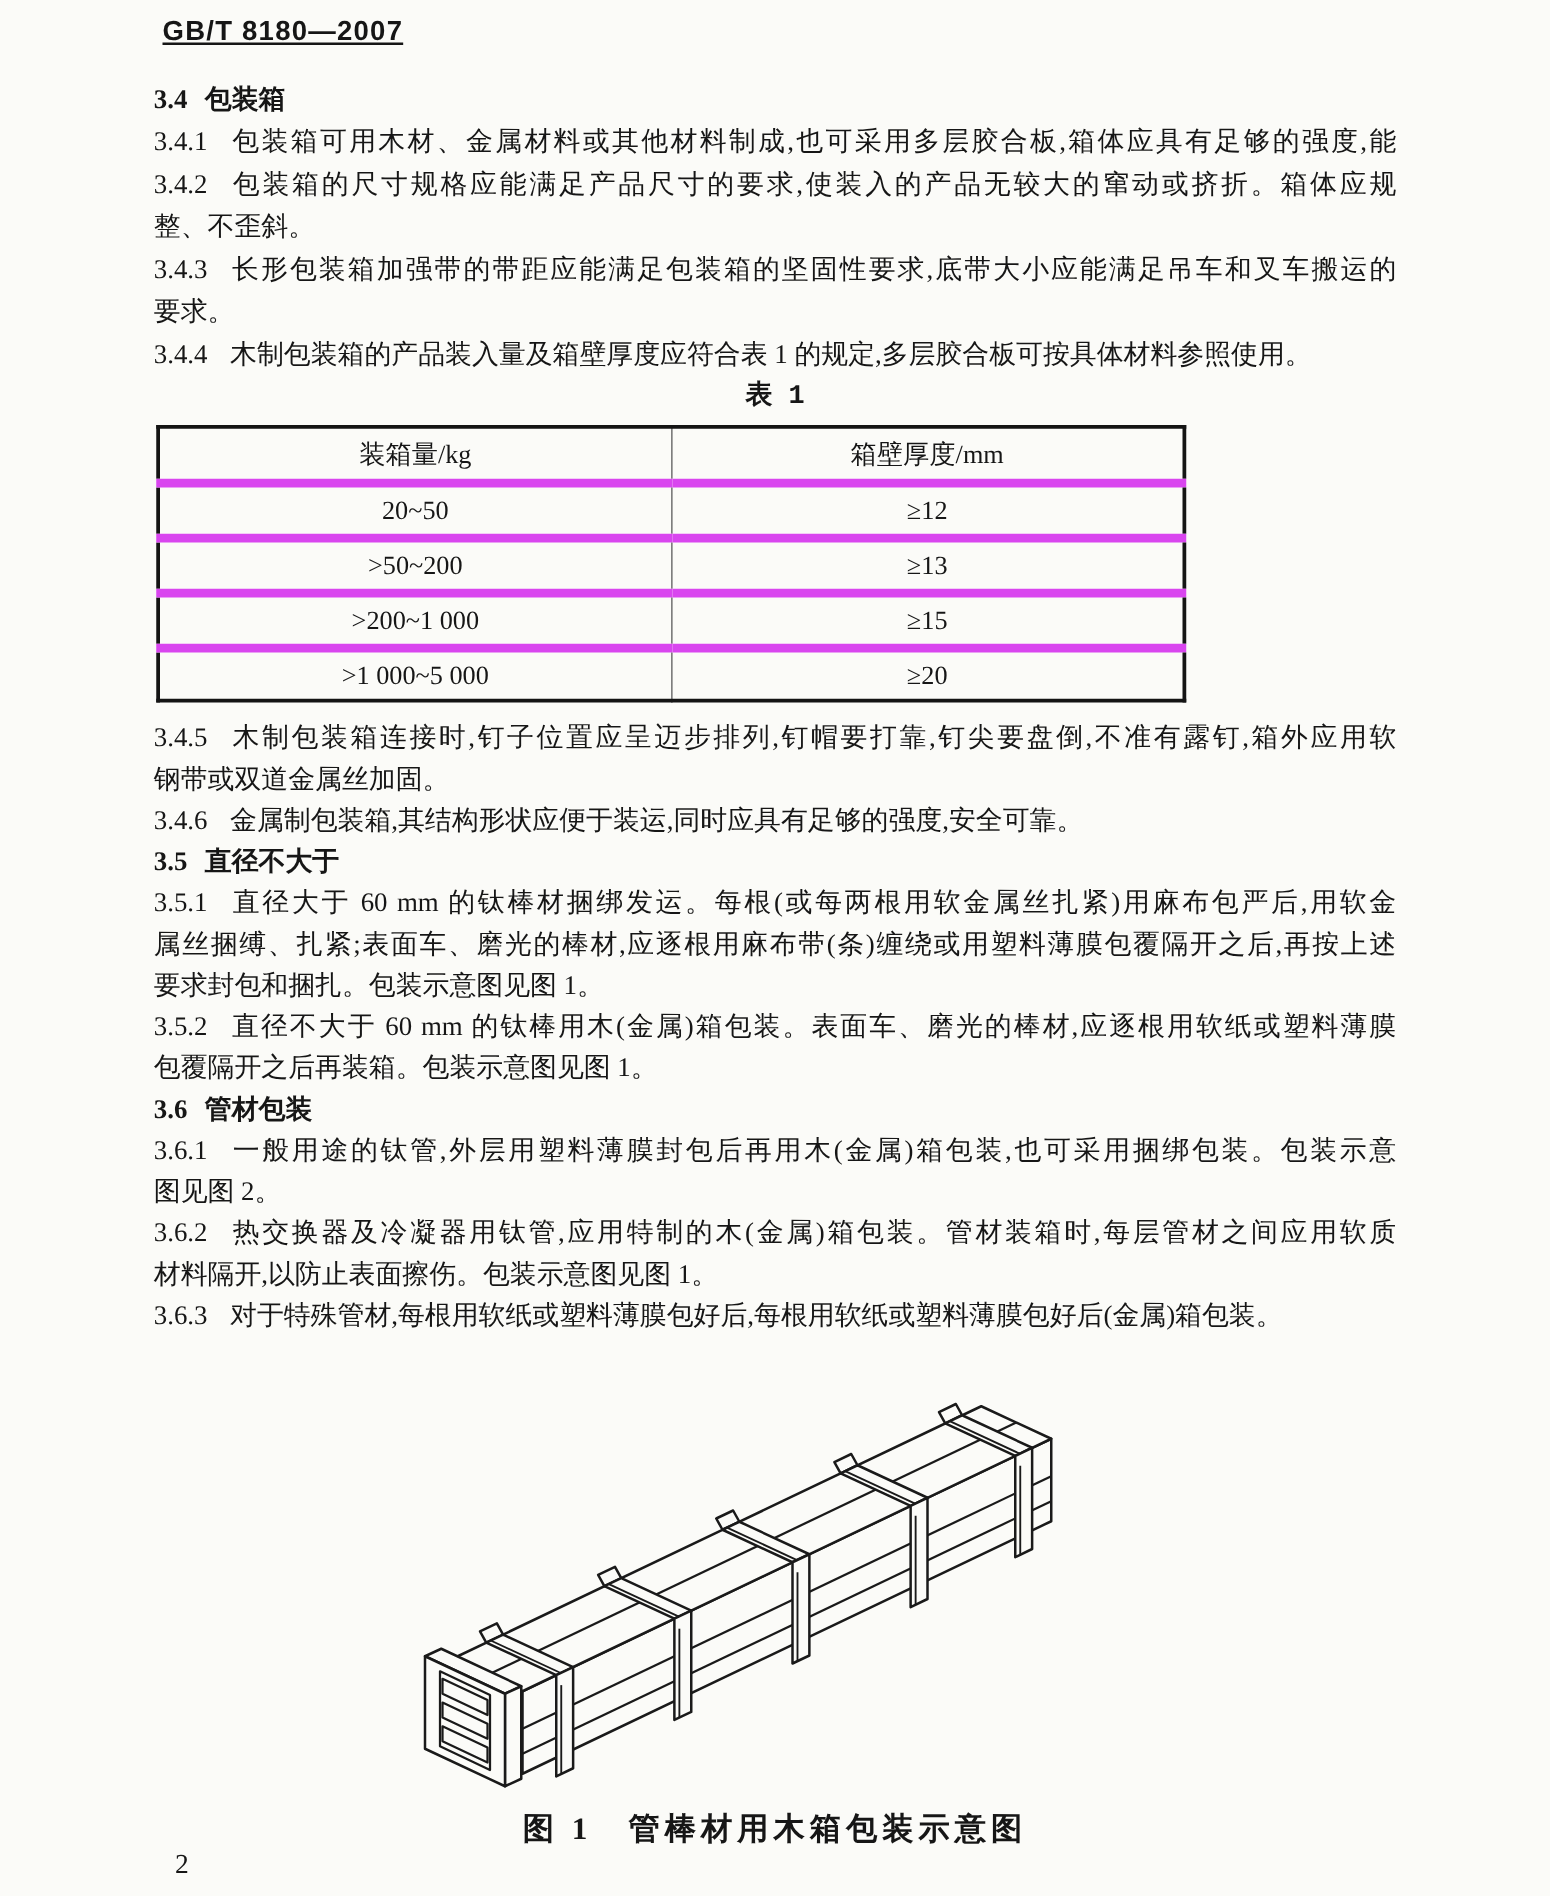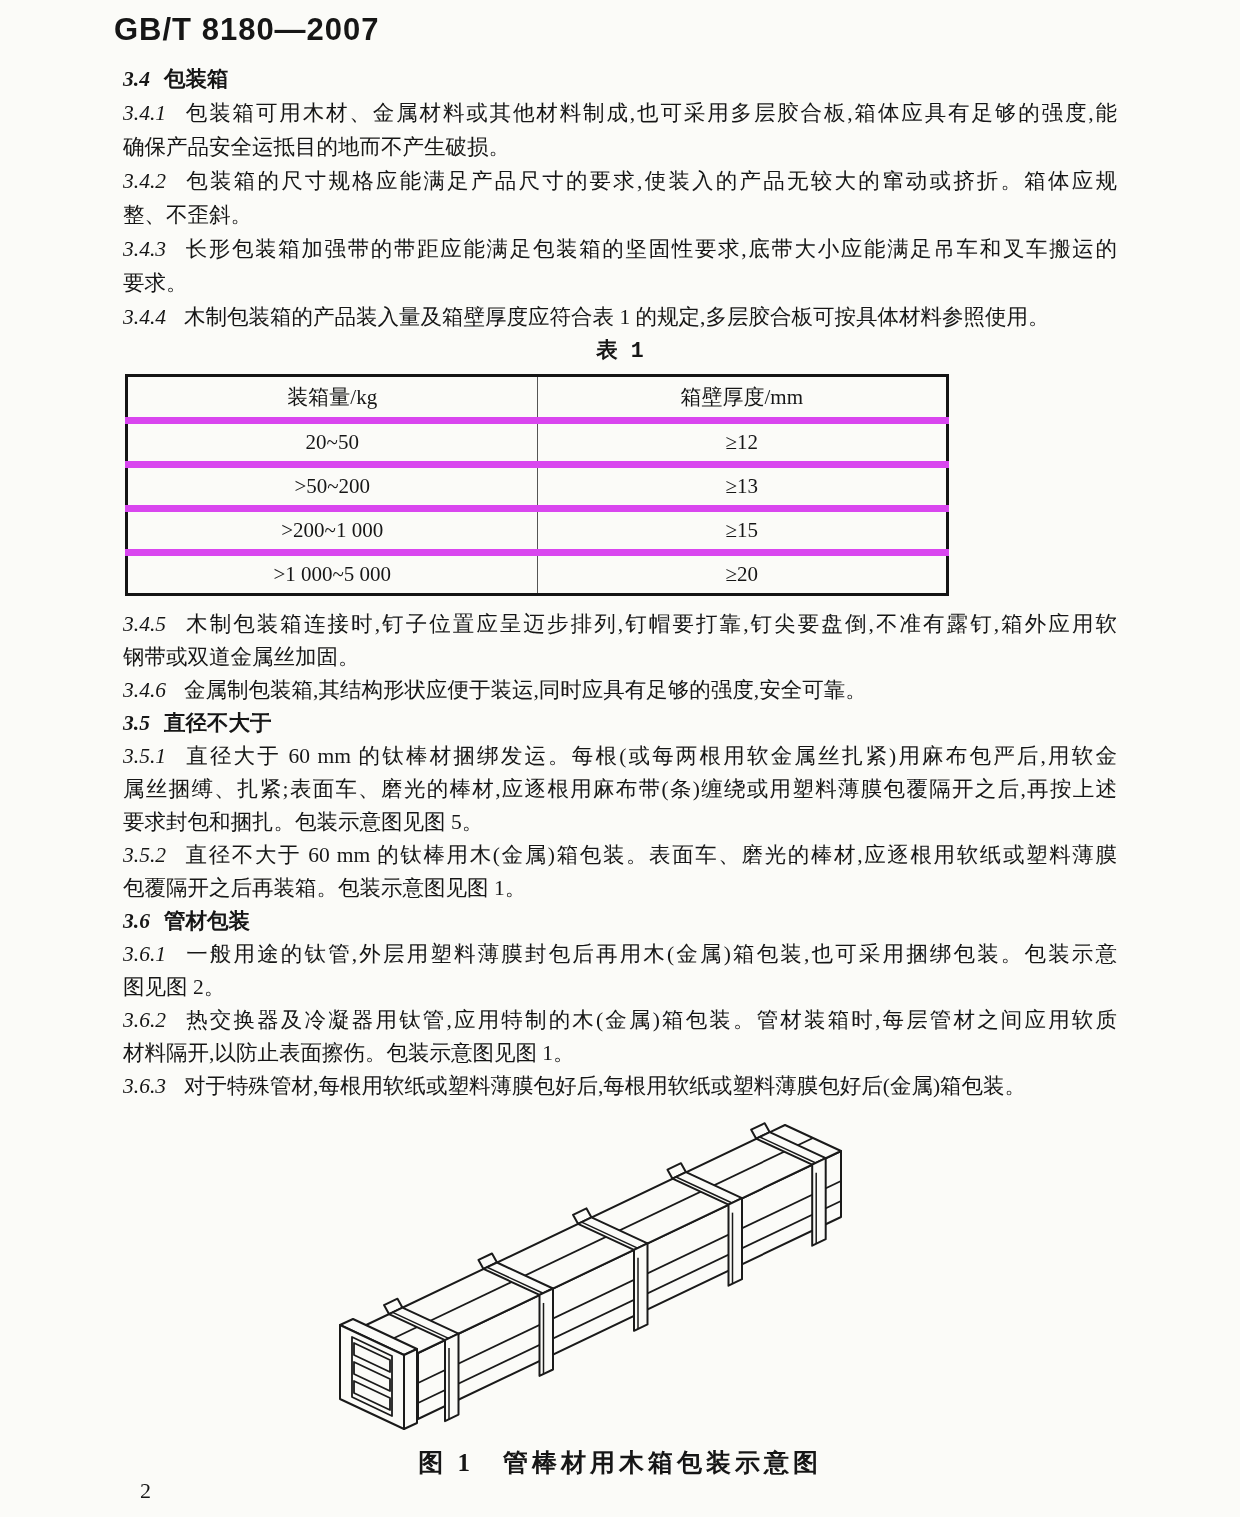--- a/index.html
+++ b/index.html
@@ -3,36 +3,36 @@
 <meta charset="utf-8">
 <style>
   html,body{margin:0;padding:0;}
   body{
     width:1240px;height:1517px;position:relative;
     background:#fbfbf8;color:#161616;
     font-family:"Liberation Serif","DejaVu Serif",serif;
     overflow:hidden;
   }
   #doc-header{
-    position:absolute;left:114px;top:12px;
+    position:absolute;left:130px;top:12px;
     font-family:"Liberation Sans","DejaVu Sans",sans-serif;
-    font-weight:bold;font-size:31px;letter-spacing:1px;
+    font-weight:bold;font-size:22px;letter-spacing:1px;text-decoration:underline;
   }
   #body-text{
     position:absolute;left:123px;top:62px;width:994px;
   }
   .line{
     font-size:21.5px;line-height:34px;min-height:34px;
     text-align:justify;text-align-last:justify;
     word-break:break-all;
   }
   .z2 .line{line-height:33px;min-height:33px;}
   .ll{text-align-last:left;}
   .heading{font-weight:bold;text-align-last:left;}
-  .num{margin-right:18px;font-style:italic;}
+  .num{margin-right:18px;}
   .heading .num{margin-right:14px;}
   .t1label{text-align:center;text-align-last:center;font-weight:bold;font-family:Liberation Mono, monospace;}
   #table1{
     border-collapse:collapse;width:824px;margin:6px 0 0 2px;
     table-layout:fixed;
   }
   #table1 td{
     border-top:7px solid #d946ef;
     text-align:center;vertical-align:middle;
     font-size:21px;height:37px;padding:0;
@@ -58,21 +58,20 @@
 <body>
 
 <div id="doc-header">GB/T 8180—2007</div>
 
 <div id="body-text">
 
   <div class="line heading"><span class="num">3.4</span><span>包装箱</span></div>
 
   <div>
     <div class="line jl"><span class="num">3.4.1</span><span>包装箱可用木材、金属材料或其他材料制成,也可采用多层胶合板,箱体应具有足够的强度,能</span></div>
-    <div class="line ll">确保产品安全运抵目的地而不产生破损。</div>
   </div>
 
   <div>
     <div class="line jl"><span class="num">3.4.2</span><span>包装箱的尺寸规格应能满足产品尺寸的要求,使装入的产品无较大的窜动或挤折。箱体应规</span></div>
     <div class="line ll">整、不歪斜。</div>
   </div>
 
   <div>
     <div class="line jl"><span class="num">3.4.3</span><span>长形包装箱加强带的带距应能满足包装箱的坚固性要求,底带大小应能满足吊车和叉车搬运的</span></div>
     <div class="line ll">要求。</div>
@@ -118,21 +117,21 @@
 
     <div>
       <div class="line ll"><span class="num">3.4.6</span><span>金属制包装箱,其结构形状应便于装运,同时应具有足够的强度,安全可靠。</span></div>
     </div>
 
     <div class="line heading"><span class="num">3.5</span><span>直径不大于</span></div>
 
     <div>
       <div class="line jl"><span class="num">3.5.1</span><span>直径大于 60 mm 的钛棒材捆绑发运。每根(或每两根用软金属丝扎紧)用麻布包严后,用软金</span></div>
       <div class="line jl">属丝捆缚、扎紧;表面车、磨光的棒材,应逐根用麻布带(条)缠绕或用塑料薄膜包覆隔开之后,再按上述</div>
-      <div class="line ll">要求封包和捆扎。包装示意图见图 5。</div>
+      <div class="line ll">要求封包和捆扎。包装示意图见图 1。</div>
     </div>
 
     <div>
       <div class="line jl"><span class="num">3.5.2</span><span>直径不大于 60 mm 的钛棒用木(金属)箱包装。表面车、磨光的棒材,应逐根用软纸或塑料薄膜</span></div>
       <div class="line ll">包覆隔开之后再装箱。包装示意图见图 1。</div>
     </div>
 
     <div class="line heading"><span class="num">3.6</span><span>管材包装</span></div>
 
     <div>

